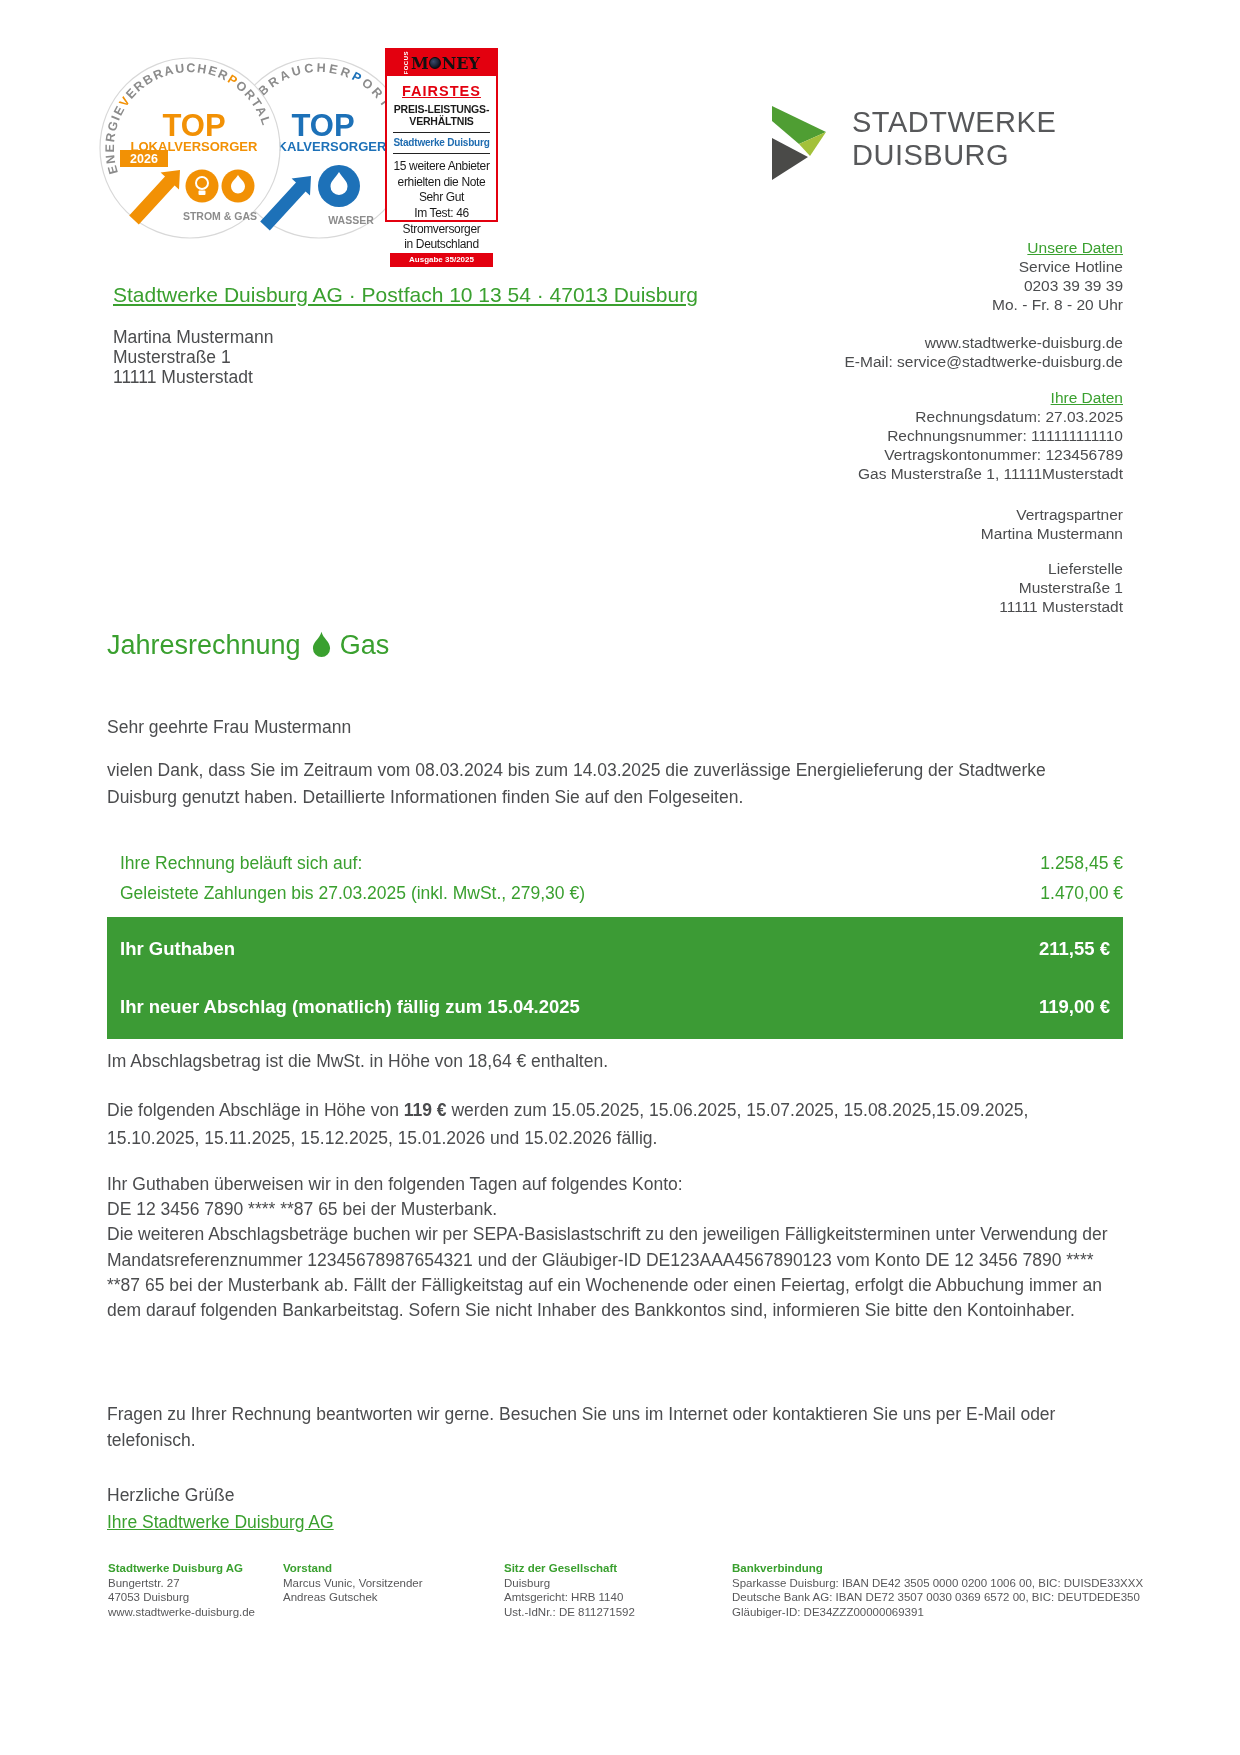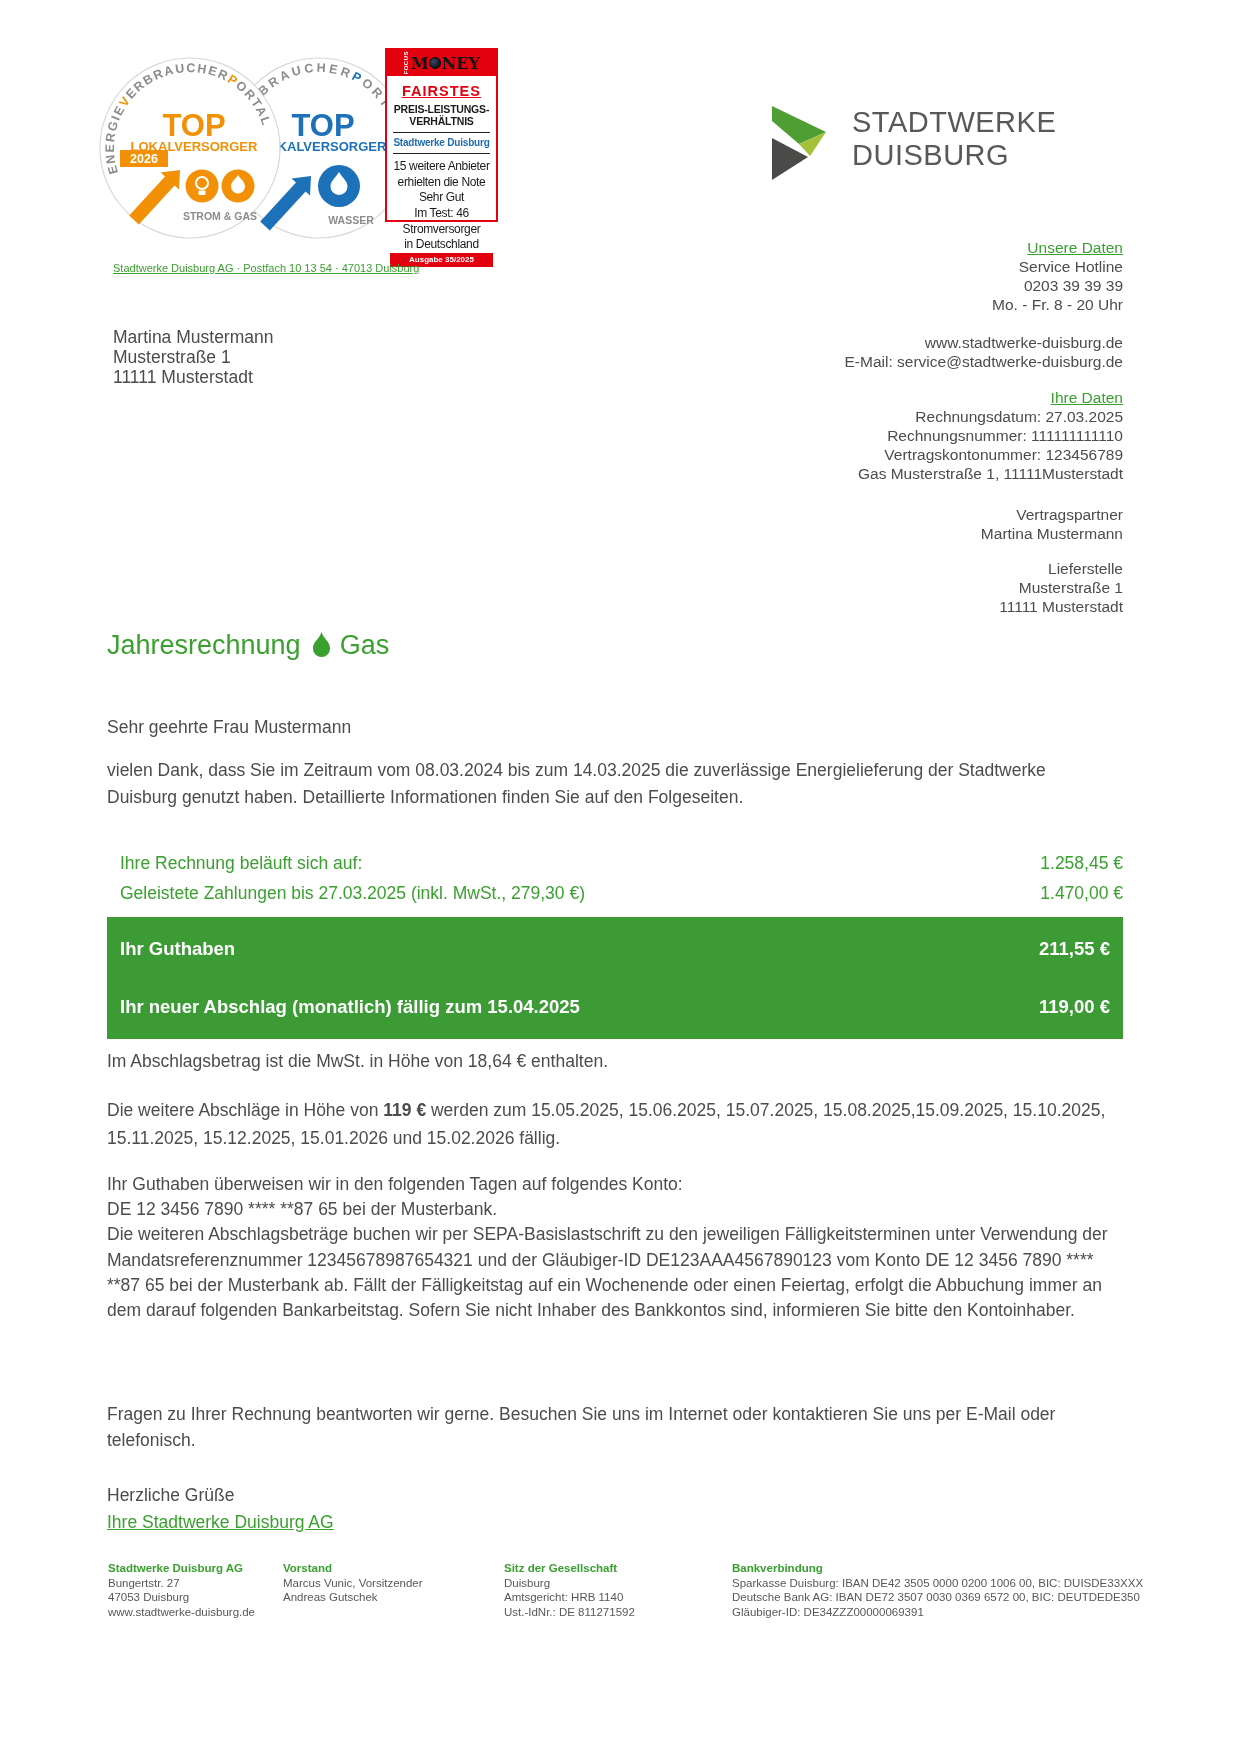--- a/index.html
+++ b/index.html
@@ -27,21 +27,21 @@
   .fm-note{font-weight:normal;font-size:12px;letter-spacing:-0.35px;line-height:1.3;color:#1a1a1a;margin-top:5px;}
   .fm-issue{margin:4px 3px 3px 3px;background:#e3000f;color:#fff;font-weight:bold;font-size:8px;
             line-height:14px;height:28px;margin-top:auto;}
 
   
   .logo{left:772px;top:106px;display:flex;align-items:flex-start;}
   .logo-text{margin-left:26px;color:#57585a;font-size:29px;line-height:33px;letter-spacing:.5px;font-weight:400;}
 
   
   .green{color:#3aa02f;text-decoration:underline;}
-  .sender{left:113px;top:262px;font-size:11px;}
+  .sender{left:113px;top:283px;font-size:21px;}
   .recipient{left:113px;top:327px;font-size:17.5px;line-height:20px;}
   .info-col{right:117px;top:238px;text-align:right;font-size:15.5px;line-height:19px;color:#4b4c4e;}
   .info-gap1{margin-top:19px;}.info-gap2{margin-top:17px;}.info-gap3{margin-top:22px;}.info-gap4{margin-top:16px;}
 
   
   .heading{left:107px;top:630px;font-size:27px;color:#3aa02f;display:flex;align-items:center;}
   .heading .flame{margin:0 8px 2px 10px;}
 
   
   .para{left:107px;width:1000px;font-size:17.5px;line-height:26px;}
@@ -200,21 +200,21 @@
     <span>211,55 €</span>
   </div>
   <div class="abs sum-bar" style="top:975px;">
     <span>Ihr neuer Abschlag (monatlich) fällig zum 15.04.2025</span>
     <span>119,00 €</span>
   </div>
 
   <div class="abs para" style="top:1048px;">Im Abschlagsbetrag ist die MwSt. in Höhe von 18,64 € enthalten.</div>
 
   <div class="abs para" style="top:1096px;line-height:28px;">
-    <span>Die weitere Abschläge in Höhe von </span><b>119 €</b><span> werden zum 15.05.2025, 15.06.2025, 15.07.2025, 15.08.2025,15.09.2025, 15.10.2025, 15.11.2025, 15.12.2025, 15.01.2026 und 15.02.2026 fällig.</span>
+    <span>Die folgenden Abschläge in Höhe von </span><b>119 €</b><span> werden zum 15.05.2025, 15.06.2025, 15.07.2025, 15.08.2025,15.09.2025, 15.10.2025, 15.11.2025, 15.12.2025, 15.01.2026 und 15.02.2026 fällig.</span>
   </div>
 
   <div class="abs para sepa" style="top:1172px;width:1018px;">
     <span>Ihr Guthaben überweisen wir in den folgenden Tagen auf folgendes Konto:</span><br>
     <span>DE 12 3456 7890 **** **87 65 bei der Musterbank.</span><br>
     <span>Die weiteren Abschlagsbeträge buchen wir per SEPA-Basislastschrift zu den jeweiligen Fälligkeitsterminen unter Verwendung der Mandatsreferenznummer 12345678987654321 und der Gläubiger-ID DE123AAA4567890123 vom Konto DE 12 3456 7890 **** **87 65 bei der Musterbank ab. Fällt der Fälligkeitstag auf ein Wochenende oder einen Feiertag, erfolgt die Abbuchung immer an dem darauf folgenden Bankarbeitstag. Sofern Sie nicht Inhaber des Bankkontos sind, informieren Sie bitte den Kontoinhaber.</span>
   </div>
 
   <div class="abs para" style="top:1401px;">Fragen zu Ihrer Rechnung beantworten wir gerne. Besuchen Sie uns im Internet oder kontaktieren Sie uns per E-Mail oder telefonisch.</div>
   <div class="abs para" style="top:1482px;">Herzliche Grüße</div>

